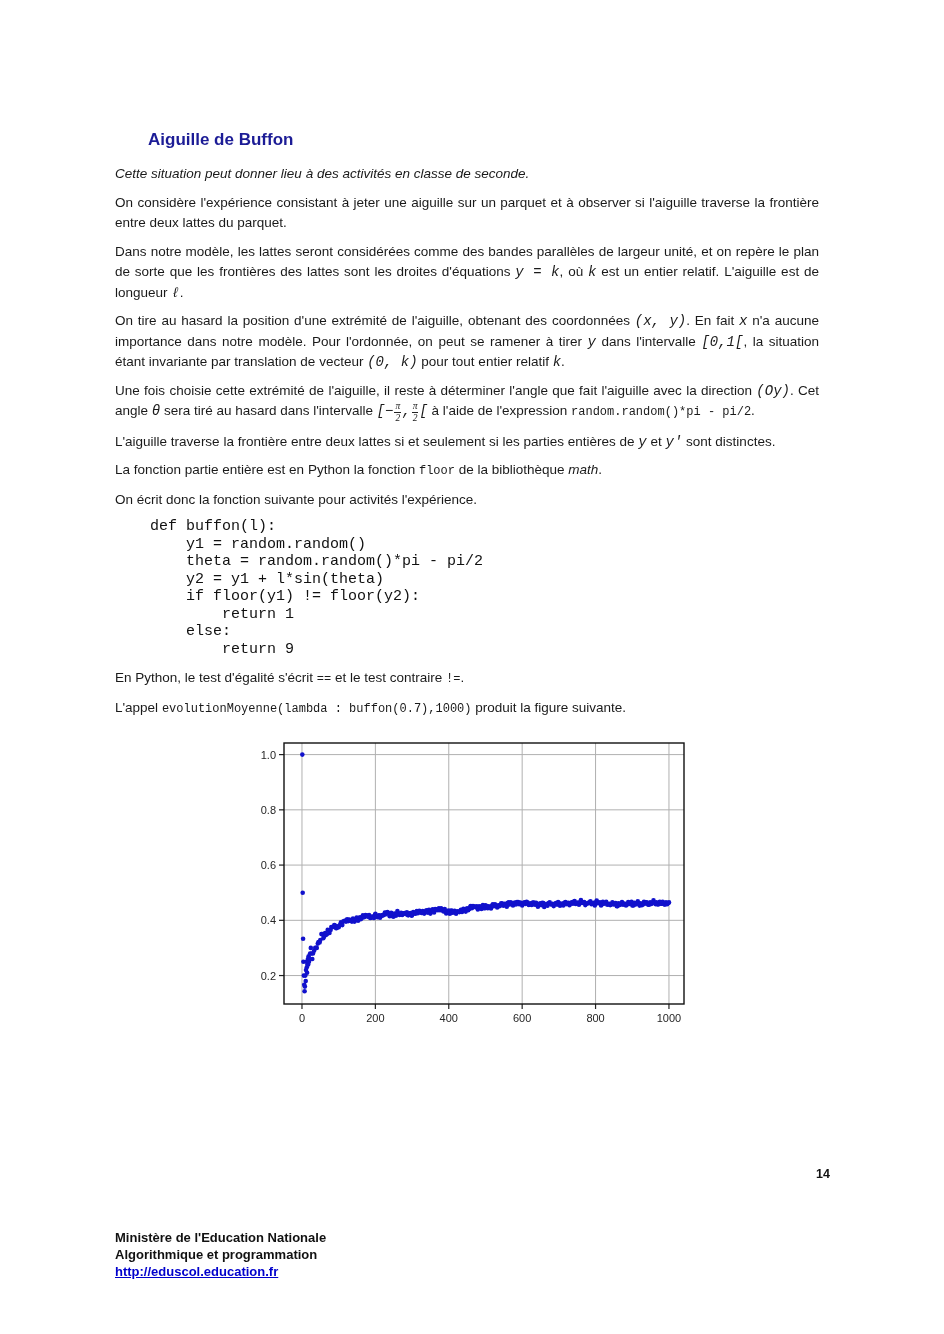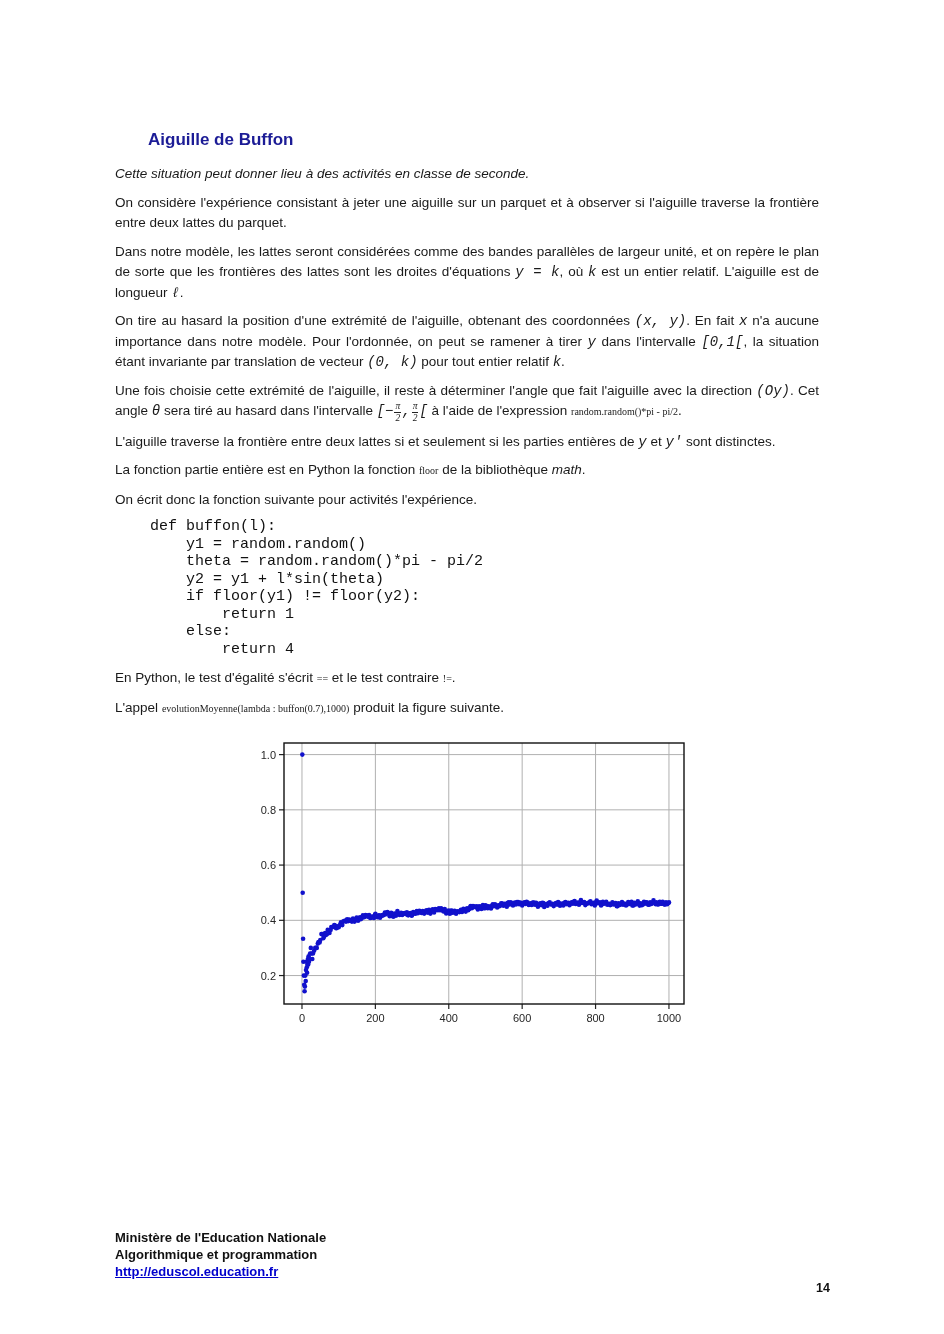--- a/index.html
+++ b/index.html
@@ -22,21 +22,21 @@
   }
   p.para {
     font-size: 13.5px;
     line-height: 20.5px;
     text-align: justify;
     margin: 0 12px 8px 0;
   }
   .s-t { }
   .s-i { font-style: italic; }
   .s-m { font-family: Liberation Mono, monospace; font-style: italic; font-size: 14px; }
-  .s-c { font-family: Liberation Serif, serif; font-size: 10px; font-style: normal; }
+  .s-c { font-family: Liberation Mono, monospace; font-size: 12px; font-style: normal; }
   .frac {
     display: inline-block; text-align: center;
     vertical-align: -0.45em;
     font-family: "Liberation Serif", serif; font-style: italic;
     line-height: 1; margin: 0 1px;
   }
   .frac .fnum { display: block; font-size: 9.5px; border-bottom: 1px solid #222; padding: 0 1px 1px 1px; }
   .frac .fden { display: block; font-size: 9.5px; padding-top: 1px; }
   .code-block {
     font-family: "Liberation Mono", monospace;
@@ -46,21 +46,21 @@
     color: #111;
   }
   .figure-wrap { margin: 16px 0 0 129px; }
   .tick { font-family: "Liberation Sans", sans-serif; font-size: 11px; fill: #262626; }
   .footer {
     position: absolute; left: 115px; top: 1229px;
     font-size: 13px; font-weight: bold; line-height: 17px; color: #111;
   }
   .footer a { color: #0000cc; text-decoration: underline; }
   .page-num {
-    position: absolute; top: 1281px; right: 114px;
+    position: absolute; top: 1167px; right: 114px;
     font-size: 12.5px; font-weight: bold; color: #111;
   }
 </style>
 </head>
 <body>
 
 <div class="content">
   <h1 class="doc-title">Aiguille de Buffon</h1>
 
   <p class="para"><span class="s-i">Cette situation peut donner lieu à des activités en classe de seconde.</span></p>
@@ -72,21 +72,21 @@
   <p class="para"><span class="s-t">La fonction partie entière est en Python la fonction </span><span class="s-c">floor</span><span class="s-t"> de la bibliothèque </span><span class="s-i">math</span><span class="s-t">.</span></p>
   <p class="para"><span class="s-t">On écrit donc la fonction suivante pour activités l'expérience.</span></p>
 
   <div class="code-block">def buffon(l):
     y1 = random.random()
     theta = random.random()*pi - pi/2
     y2 = y1 + l*sin(theta)
     if floor(y1) != floor(y2):
         return 1
     else:
-        return 4</div>
+        return 9</div>
 
   <p class="para"><span class="s-t">En Python, le test d'égalité s'écrit </span><span class="s-c">==</span><span class="s-t"> et le test contraire </span><span class="s-c">!=</span><span class="s-t">.</span></p>
   <p class="para"><span class="s-t">L'appel </span><span class="s-c">evolutionMoyenne(lambda : buffon(0.7),1000)</span><span class="s-t"> produit la figure suivante.</span></p>
 
   <div class="figure-wrap">
     <svg width="452" height="296" viewBox="0 0 452 296">
         <line x1="40" y1="240.55238095238096" x2="440" y2="240.55238095238096" stroke="#b0b0b0" stroke-width="1"></line>
         <line x1="35" y1="240.55238095238096" x2="40" y2="240.55238095238096" stroke="#222" stroke-width="1.2"></line>
         <text class="tick" x="32" y="244.55238095238096" text-anchor="end">0.2</text>
         <line x1="40" y1="185.3142857142857" x2="440" y2="185.3142857142857" stroke="#b0b0b0" stroke-width="1"></line>

